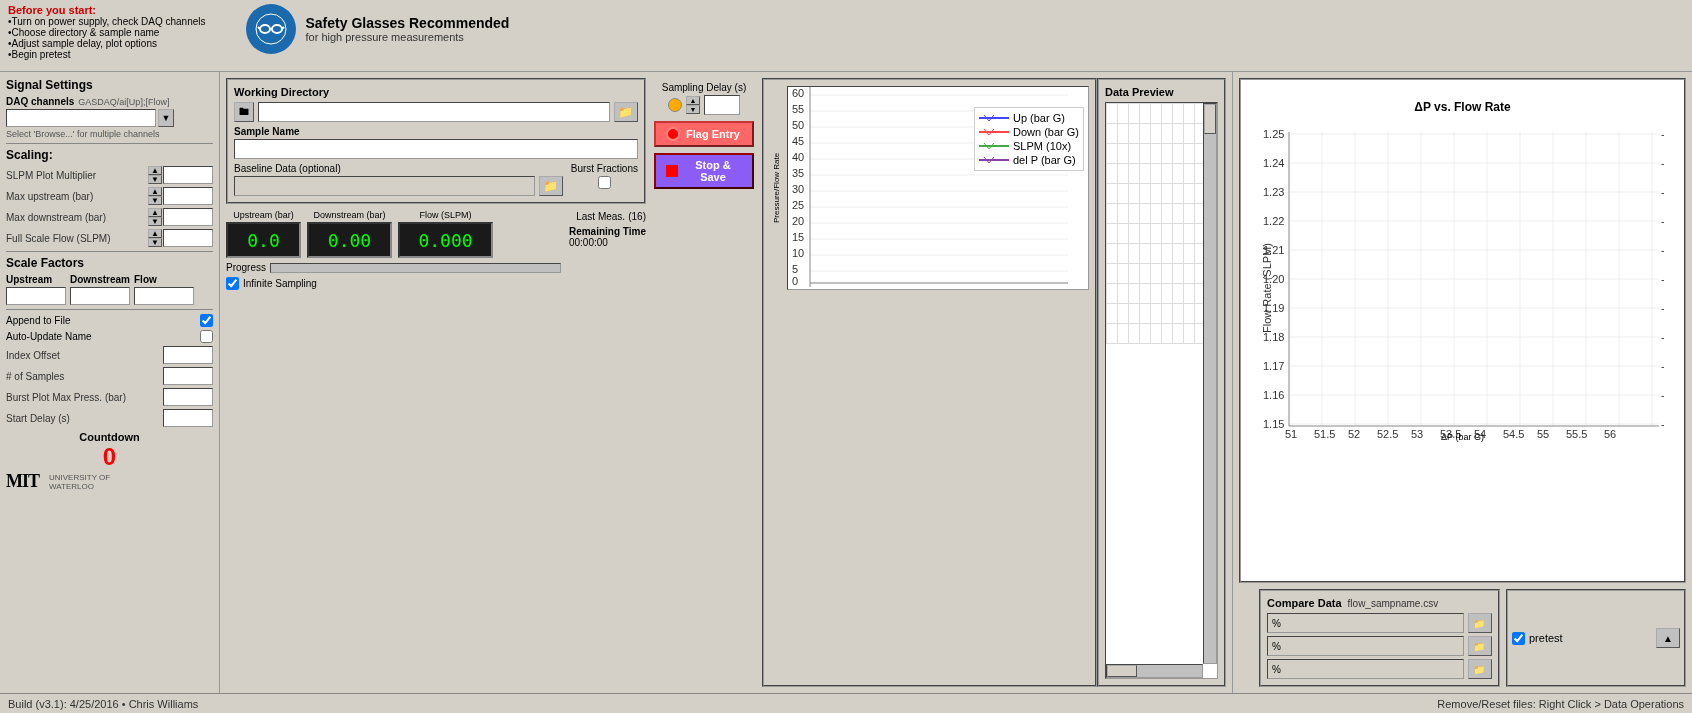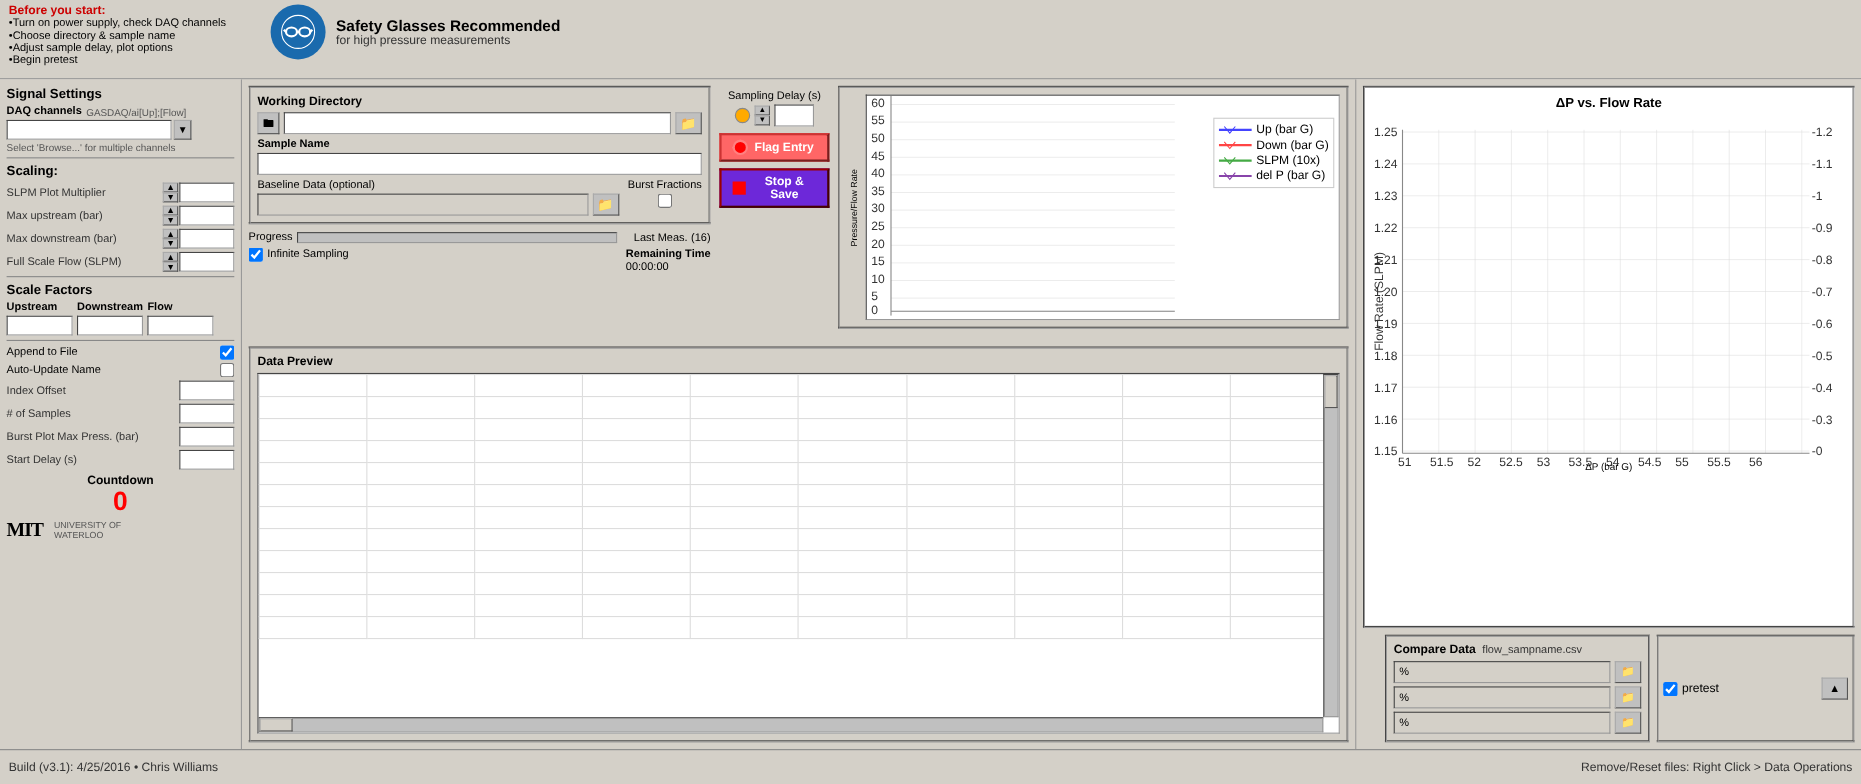--- a/index.html
+++ b/index.html
@@ -36,28 +36,28 @@
     .wd-row { display: flex; align-items: center; gap: 4px; margin-bottom: 4px; }
     .wd-input { flex: 1; height: 20px; border: 1px inset #999; background: white; padding: 2px 4px; font-size: 10px; }
     .folder-btn { width: 24px; height: 20px; background: #c0c0c0; border: 1px outset #aaa; cursor: pointer; display: flex; align-items: center; justify-content: center; font-size: 12px; }
     .sample-name-label { font-size: 10px; margin-bottom: 2px; }
     .sample-name-input { width: 100%; height: 20px; border: 1px inset #999; background: white; padding: 2px 4px; font-size: 10px; }
     .baseline-input { flex: 1; height: 20px; border: 1px inset #999; background: #d4d0c8; padding: 2px 4px; font-size: 10px; }
     .meas-display { width: 80px; height: 36px; border: 2px inset #888; background: #1a1a1a; color: #00ff00; font-size: 18px; font-family: monospace; text-align: center; display: flex; align-items: center; justify-content: center; }
 
     .right-panel { width: 460px; background: #d4d0c8; padding: 6px; border-left: 1px solid #999; flex-shrink: 0; display: flex; flex-direction: column; gap: 6px; }
 
-    .status-bar { background: #d4d0c8; border-top: 1px solid #888; padding: 2px 8px; display: flex; justify-content: space-between; font-size: 10px; color: #333; height: 32px; align-items: center; }
+    .status-bar { background: #d4d0c8; border-top: 1px solid #888; padding: 2px 8px; display: flex; justify-content: space-between; font-size: 10px; color: #333; height: 20px; align-items: center; }
 
     .channel-row { display: flex; align-items: center; gap: 2px; margin-bottom: 2px; }
 
     .full-layout { display: flex; flex-direction: column; height: 713px; }
     .content-area { display: flex; flex: 1; overflow: hidden; }
 
-    .center-main { flex: 1; display: flex; flex-direction: column; padding: 6px; gap: 16px; }
+    .center-main { flex: 1; display: flex; flex-direction: row; padding: 6px; gap: 0; }
     .top-section { display: flex; gap: 8px; }
     .bottom-section { flex: 1; display: flex; gap: 8px; }
   </style>
 </head>
 <body>
 
 <div class="full-layout">
 
   <div class="top-bar">
     <div>
@@ -224,20 +224,34 @@
               </div>
               <div style="display:flex;flex-direction:column;align-items:center;">
                 <span style="font-size:10px;margin-bottom:2px;">Burst Fractions</span>
                 <input type="checkbox" style="">
               </div>
             </div>
           </div>
 
           <div style="display:flex;gap:8px;align-items:flex-start;">
             <div style="display:flex;flex-direction:column;gap:4px;flex:1;">
+              <div style="display:flex;gap:6px;">
+                <div style="display:flex;flex-direction:column;align-items:center;">
+                  <span style="font-size:9px;margin-bottom:2px;">Upstream (bar)</span>
+                  <div class="meas-display" style="width:75px;height:36px;background:#1a1a1a;color:#00ff00;font-size:18px;font-family:monospace;text-align:center;display:flex;align-items:center;justify-content:center;border:2px inset #888;">0.0</div>
+                </div>
+                <div style="display:flex;flex-direction:column;align-items:center;">
+                  <span style="font-size:9px;margin-bottom:2px;">Downstream (bar)</span>
+                  <div class="meas-display" style="width:85px;height:36px;background:#1a1a1a;color:#00ff00;font-size:18px;font-family:monospace;text-align:center;display:flex;align-items:center;justify-content:center;border:2px inset #888;">0.00</div>
+                </div>
+                <div style="display:flex;flex-direction:column;align-items:center;">
+                  <span style="font-size:9px;margin-bottom:2px;">Flow (SLPM)</span>
+                  <div class="meas-display" style="width:95px;height:36px;background:#1a1a1a;color:#00ff00;font-size:18px;font-family:monospace;text-align:center;display:flex;align-items:center;justify-content:center;border:2px inset #888;">0.000</div>
+                </div>
+              </div>
               <div style="display:flex;gap:4px;align-items:center;">
                 <span style="font-size:10px;">Progress</span>
                 <div style="flex:1;height:10px;background:#c0c0c0;border:1px inset #999;">
                   <div style="height:100%;background:#4a90d9;width:0%;"></div>
                 </div>
               </div>
               <div style="display:flex;align-items:center;gap:4px;">
                 <input type="checkbox" checked="" style="">
                 <span style="font-size:10px;">Infinite Sampling</span>
               </div>
@@ -265,21 +279,21 @@
                 <button style="width:14px;height:9px;background:#c0c0c0;border:1px outset #aaa;font-size:7px;cursor:pointer;">▲</button>
                 <button style="width:14px;height:9px;background:#c0c0c0;border:1px outset #aaa;font-size:7px;cursor:pointer;">▼</button>
               </div>
               <input type="text" style="width: 36px; height: 20px; border: 1px inset rgb(153, 153, 153); background: white; text-align: center; font-size: 11px;">
             </div>
           </div>
           <button style="background:#ff6666;color:white;border:2px outset #cc3333;padding:4px 10px;cursor:pointer;font-size:11px;font-weight:bold;display:flex;align-items:center;gap:6px;width:100%;">
             <span style="width:14px;height:14px;background:red;border-radius:50%;border:2px solid rgba(255,255,255,0.5);display:inline-block;flex-shrink:0;"></span>
             <span>Flag Entry</span>
           </button>
-          <button style="background:#6d28d9;color:white;border:2px outset #990000;padding:4px 10px;cursor:pointer;font-size:11px;font-weight:bold;display:flex;align-items:center;gap:6px;width:100%;">
+          <button style="background:#8b5cf6;color:white;border:2px outset #990000;padding:4px 10px;cursor:pointer;font-size:11px;font-weight:bold;display:flex;align-items:center;gap:6px;width:100%;">
             <span style="width:12px;height:12px;background:red;display:inline-block;flex-shrink:0;"></span>
             <span>Stop &amp; Save</span>
           </button>
         </div>
 
         <div style="flex:1;background:#d4d0c8;border:2px groove #999;padding:6px;">
           <div style="display:flex;gap:4px;">
             <div style="font-size:8px;writing-mode:vertical-rl;transform:rotate(180deg);text-align:center;padding:2px;">Pressure/Flow Rate</div>
             <div style="flex:1;background:white;border:1px inset #999;position:relative;">
               <svg width="100%" height="200">
@@ -512,21 +526,21 @@
             <div style="position:absolute;right:0;top:0;bottom:14px;width:14px;background:#c0c0c0;border:1px inset #999;">
               <div style="height:30px;width:12px;background:#d4d0c8;border:1px outset #aaa;position:absolute;top:0;"></div>
             </div>
           </div>
         </div>
       </div>
     </div>
 
     <div class="right-panel">
 
-      <div style="background:white;border:2px groove #999;padding:6px;flex:1;position:relative;">
+      <div style="background:white;border:2px groove #999;padding:20px;flex:1;position:relative;">
         <div style="font-weight:bold;font-size:12px;text-align:center;margin-bottom:4px;">ΔP vs. Flow Rate</div>
         <div style="position:relative;height:320px;">
           <svg width="100%" height="100%">
 
             <text x="2" y="20" font-size="8" fill="#333">1.25</text>
             <text x="2" y="49" font-size="8" fill="#333">1.24</text>
             <text x="2" y="78" font-size="8" fill="#333">1.23</text>
             <text x="2" y="107" font-size="8" fill="#333">1.22</text>
             <text x="2" y="136" font-size="8" fill="#333">1.21</text>
             <text x="2" y="165" font-size="8" fill="#333">1.20</text>

